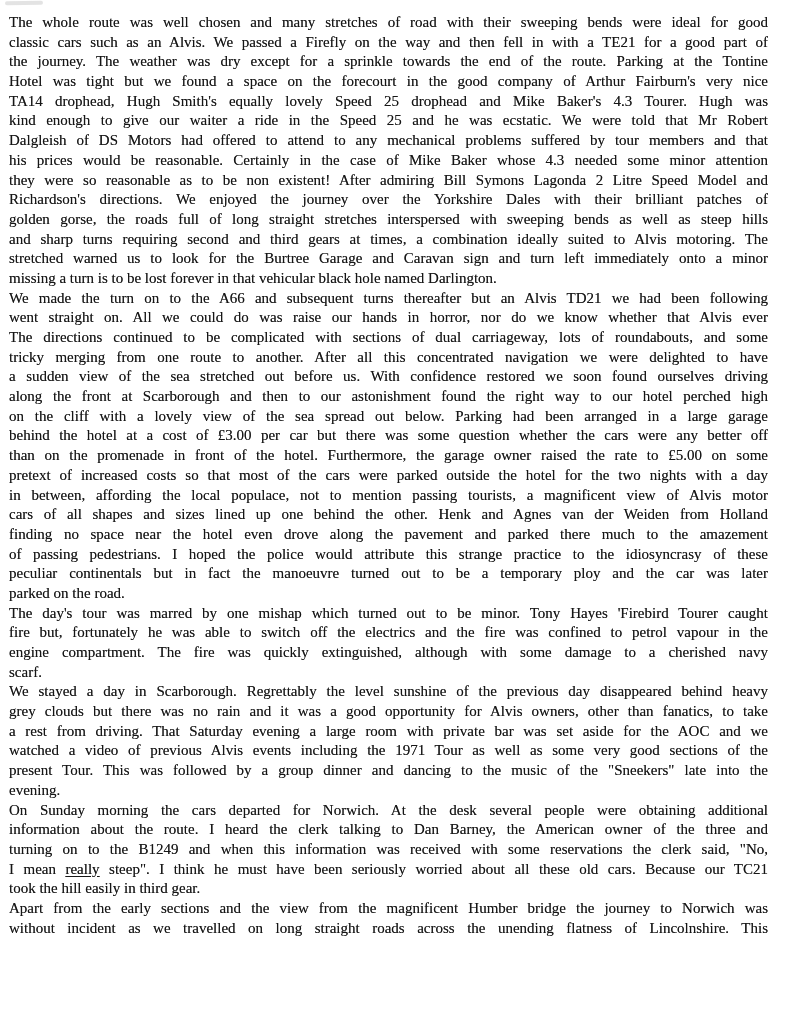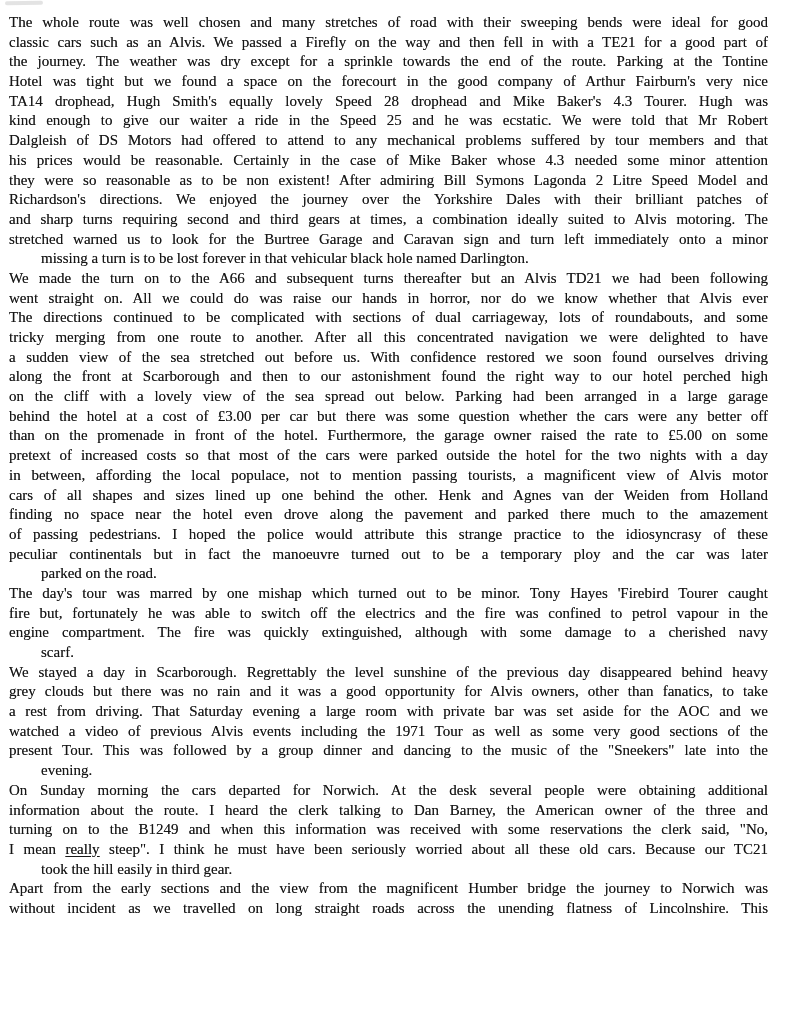--- a/index.html
+++ b/index.html
@@ -30,21 +30,20 @@
   .line {
     height: 19.7px;
     line-height: 19.7px;
     overflow: hidden;
     text-align: justify;
     text-align-last: justify;
     white-space: normal;
   }
   .line.lastline {
     text-align-last: left;
-    margin-left: 32px;
   }
   .line u {
     text-underline-offset: 2px;
   }
   .smudge {
     position: absolute;
     left: 5px;
     top: 1px;
     width: 38px;
     height: 4px;
@@ -56,26 +55,27 @@
 </head>
 <body>
 
 <div class="page">
   <div class="smudge"></div>
   <div class="para">
       <div class="line">The whole route was well chosen and many stretches of road with their sweeping bends were ideal for good</div>
       <div class="line">classic cars such as an Alvis.  We passed a Firefly on the way and then fell in with a TE21 for a good part of</div>
       <div class="line">the journey.  The weather was dry except for a sprinkle towards the end of the route.  Parking at the Tontine</div>
       <div class="line">Hotel was tight but we found a space on the forecourt in the good company of Arthur Fairburn's  very nice</div>
-      <div class="line">TA14 drophead, Hugh Smith's equally lovely Speed 28 drophead and Mike Baker's 4.3 Tourer.  Hugh was</div>
+      <div class="line">TA14 drophead, Hugh Smith's equally lovely Speed 25 drophead and Mike Baker's 4.3 Tourer.  Hugh was</div>
       <div class="line">kind enough to give our waiter a ride in the Speed 25 and he was ecstatic.  We were told that Mr Robert</div>
       <div class="line">Dalgleish of DS Motors had offered to attend to any mechanical problems suffered by tour members and that</div>
       <div class="line">his prices would be reasonable.  Certainly in the case of Mike Baker whose 4.3 needed some minor attention</div>
       <div class="line">they were so reasonable as to be non existent!  After admiring Bill Symons Lagonda 2 Litre Speed Model and</div>
       <div class="line">Richardson's directions.  We enjoyed the journey over the Yorkshire Dales with their brilliant patches of</div>
+      <div class="line">golden gorse, the roads full of long straight stretches interspersed with sweeping bends as well as steep hills</div>
       <div class="line">and sharp turns requiring second and third gears at times, a combination ideally suited to Alvis motoring.  The</div>
       <div class="line">stretched warned us to look for the Burtree Garage and Caravan sign and turn left immediately onto a minor</div>
       <div class="line lastline">missing a turn is to be lost forever in that vehicular black hole named Darlington.</div>
     </div>
   <div class="para">
       <div class="line">We made the turn on to the A66 and subsequent turns thereafter but an Alvis TD21 we had been following</div>
       <div class="line">went straight on.  All we could do was raise our hands in horror, nor do we know whether that Alvis ever</div>
     </div>
   <div class="para">
       <div class="line">The directions continued to be complicated with sections of dual carriageway, lots of roundabouts, and some</div>

